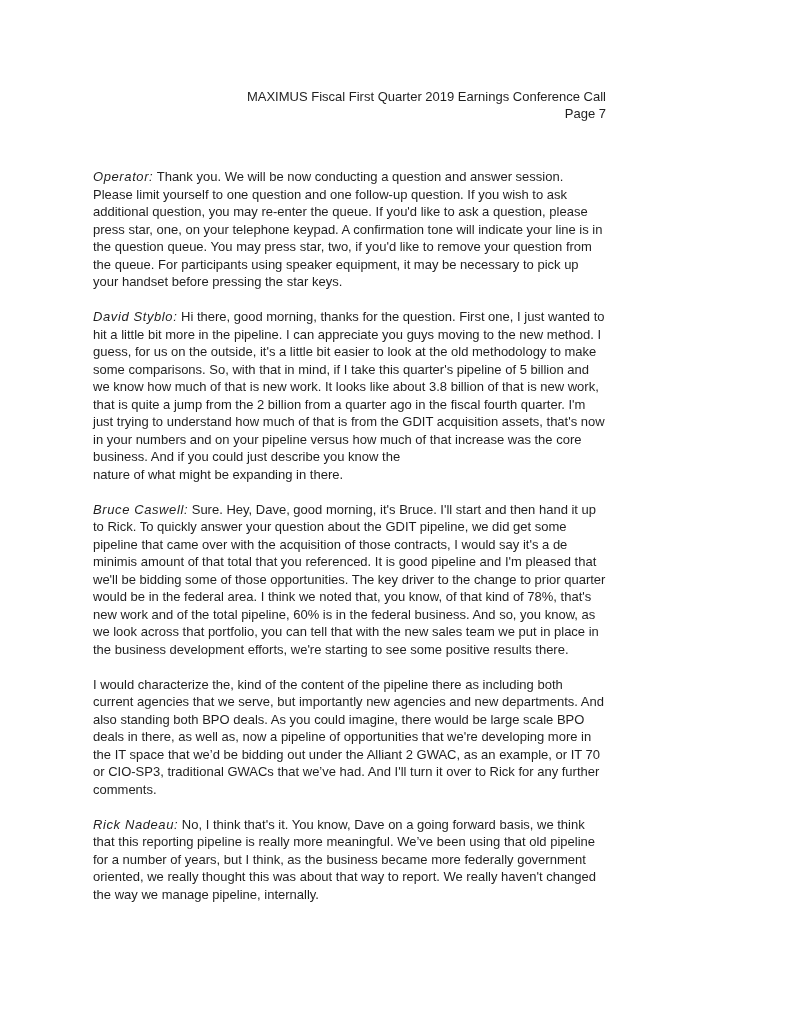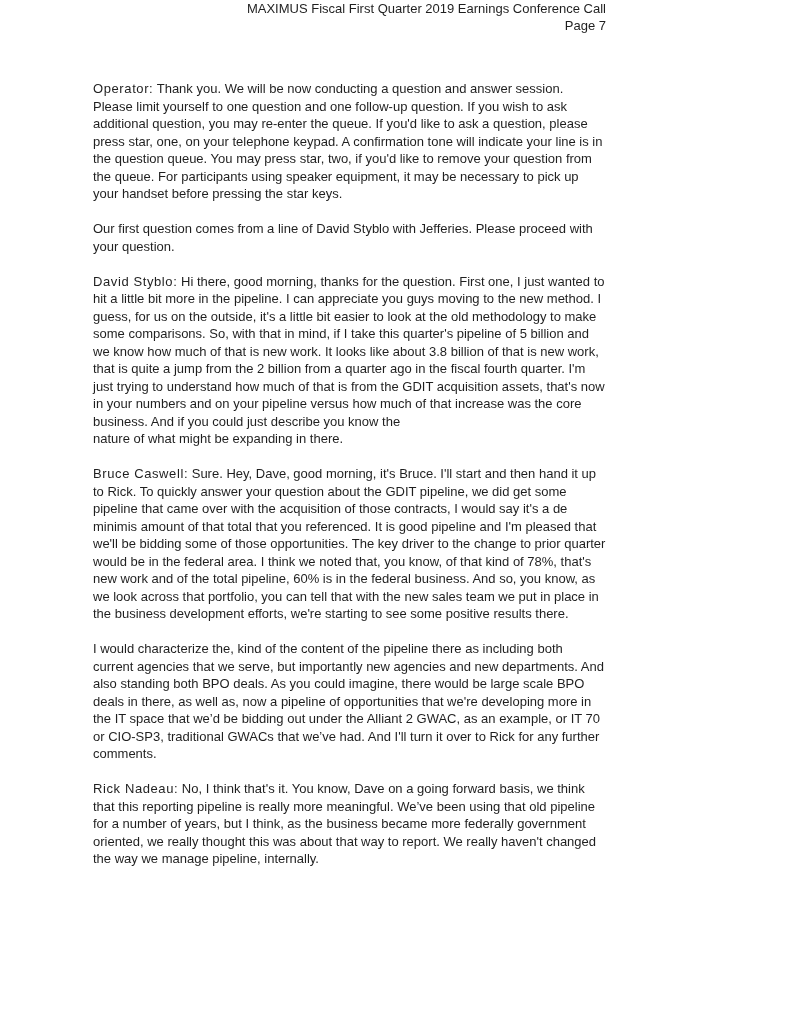--- a/index.html
+++ b/index.html
@@ -11,20 +11,21 @@
     position: relative;
     width: 697px;
     height: 1024px;
     background: #ffffff;
     font-family: "Liberation Sans", "DejaVu Sans", sans-serif;
     font-size: 13px;
     line-height: 17.5px;
     color: #1f1f1f;
     overflow: hidden;
     box-sizing: border-box;
+    padding-top: 88px;
   }
   .doc-header {
     text-align: right;
     margin: 0 91px 0 93px;
     line-height: 17px;
   }
   .doc-header div {
     white-space: nowrap;
   }
   .transcript {
@@ -32,39 +33,39 @@
   }
   .transcript p {
     margin: 17.5px 0 0 0;
     text-align: left;
   }
   .transcript p:first-child {
     margin-top: 0;
   }
   .speaker {
     letter-spacing: 0.6px;
+    font-style: italic;
   }
   .ptext {
     white-space: pre-wrap;
   }
 </style>
 </head>
 <body>
 
 <div class="page">
 
   <div class="doc-header">
     <div>MAXIMUS Fiscal First Quarter 2019 Earnings Conference Call</div>
     <div>Page 7</div>
   </div>
 
   <div class="transcript">
     <p><span class="speaker">Operator:</span><span class="ptext"> Thank you. We will be now conducting a question and answer session. Please limit yourself to one question and one follow-up question. If you wish to ask additional question, you may re-enter the queue. If you'd like to ask a question, please press star, one, on your telephone keypad. A confirmation tone will indicate your line is in the question queue. You may press star, two, if you'd like to remove your question from the queue. For participants using speaker equipment, it may be necessary to pick up your handset before pressing the star keys.</span></p>
 
-    <p><span class="speaker"></span><span class="ptext">Our first question comes from a line of David Styblo with Jefferies. Please proceed with your question.</span></p>
 
     <p><span class="speaker">David Styblo:</span><span class="ptext"> Hi there, good morning, thanks for the question. First one, I just wanted to hit a little bit more in the pipeline. I can appreciate you guys moving to the new method. I guess, for us on the outside, it's a little bit easier to look at the old methodology to make some comparisons. So, with that in mind, if I take this quarter's pipeline of 5 billion and we know how much of that is new work. It looks like about 3.8 billion of that is new work, that is quite a jump from the 2 billion from a quarter ago in the fiscal fourth quarter. I'm just trying to understand how much of that is from the GDIT acquisition assets, that's now in your numbers and on your pipeline versus how much of that increase was the core business. And if you could just describe you know the
 nature of what might be expanding in there.</span></p>
 
     <p><span class="speaker">Bruce Caswell:</span><span class="ptext"> Sure. Hey, Dave, good morning, it's Bruce. I'll start and then hand it up to Rick. To quickly answer your question about the GDIT pipeline, we did get some pipeline that came over with the acquisition of those contracts, I would say it's a de minimis amount of that total that you referenced. It is good pipeline and I'm pleased that we'll be bidding some of those opportunities. The key driver to the change to prior quarter would be in the federal area. I think we noted that, you know, of that kind of 78%, that's new work and of the total pipeline, 60% is in the federal business. And so, you know, as we look across that portfolio, you can tell that with the new sales team we put in place in the business development efforts, we're starting to see some positive results there.</span></p>
 
     <p><span class="speaker"></span><span class="ptext">I would characterize the, kind of the content of the pipeline there as including both current agencies that we serve, but importantly new agencies and new departments. And also standing both BPO deals. As you could imagine, there would be large scale BPO deals in there, as well as, now a pipeline of opportunities that we're developing more in the IT space that we’d be bidding out under the Alliant 2 GWAC, as an example, or IT 70 or CIO-SP3, traditional GWACs that we’ve had. And I'll turn it over to Rick for any further comments.</span></p>
 
     <p><span class="speaker">Rick Nadeau:</span><span class="ptext"> No, I think that's it. You know, Dave on a going forward basis, we think that this reporting pipeline is really more meaningful. We’ve been using that old pipeline for a number of years, but I think, as the business became more federally government oriented, we really thought this was about that way to report. We really haven't changed the way we manage pipeline, internally.</span></p>
   </div>

